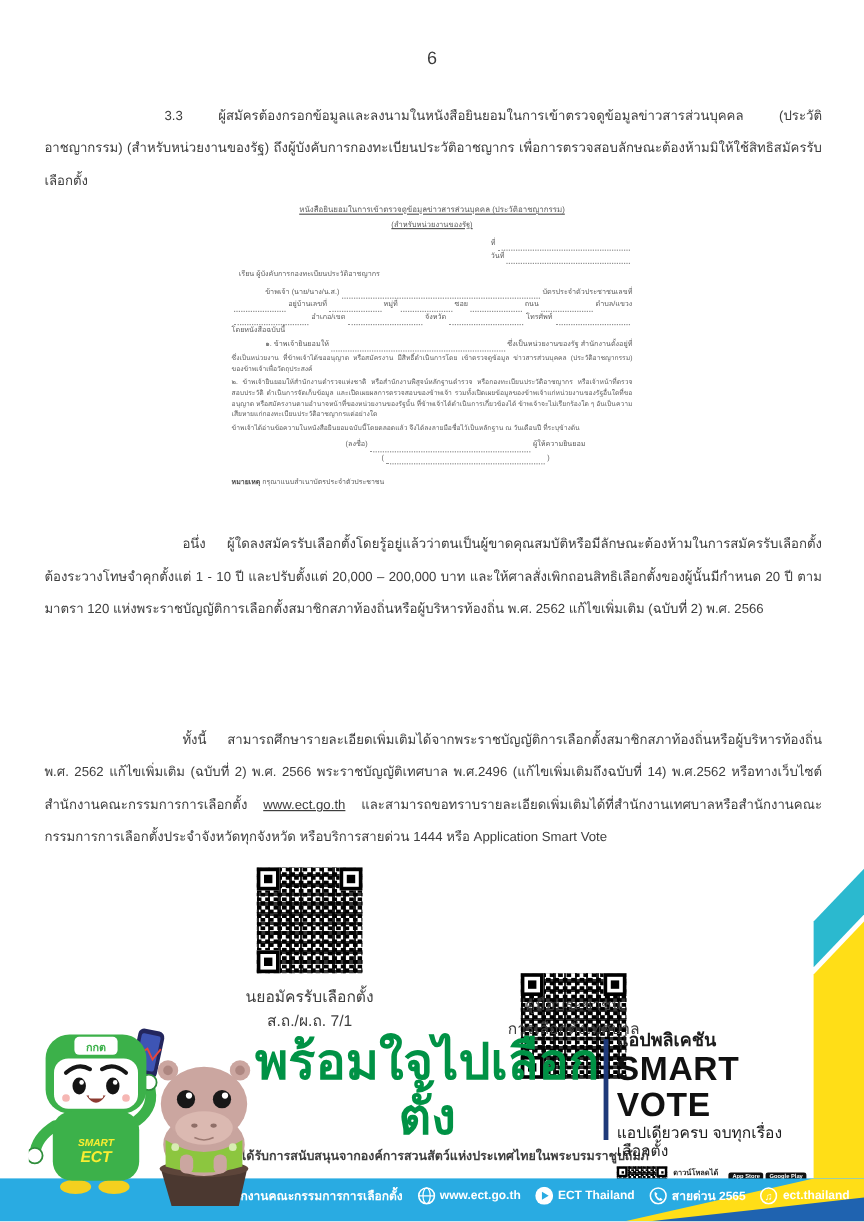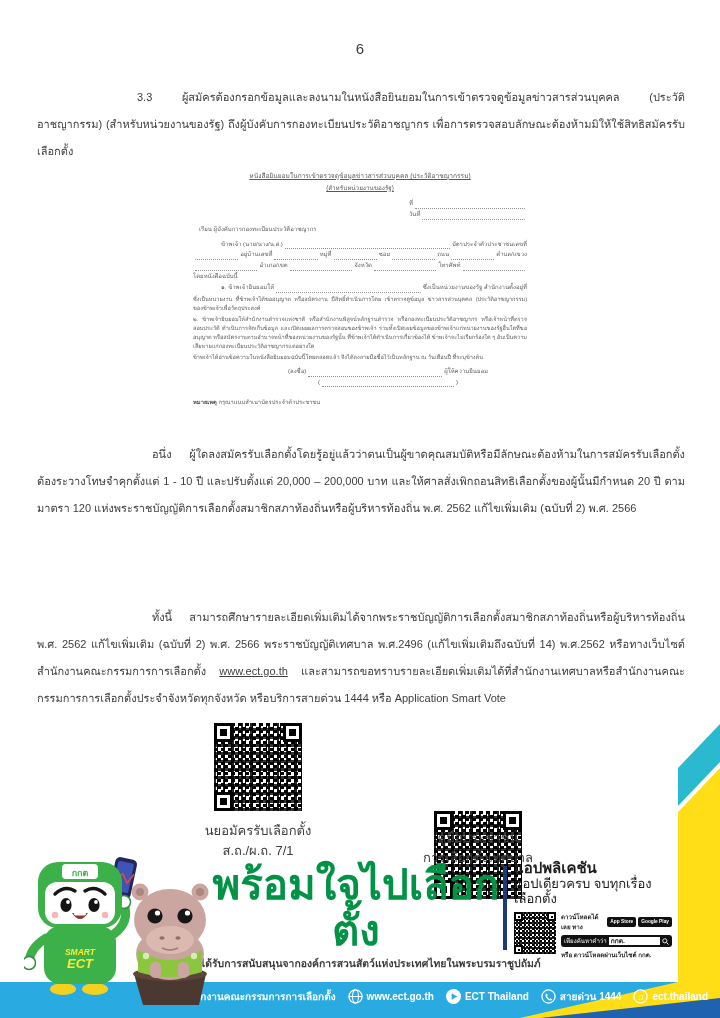--- a/index.html
+++ b/index.html
@@ -247,20 +247,21 @@
   </svg>
 
   <div class="abs slogan">
     <div class="l2">พร้อมใจไปเลือกตั้ง</div>
   </div>
   <div class="abs footnote">*ได้รับการสนับสนุนจากองค์การสวนสัตว์แห่งประเทศไทยในพระบรมราชูปถัมภ์</div>
   <div class="abs divider"></div>
 
   <div class="abs app">
     <div class="kicker">แอปพลิเคชัน</div>
+    <div class="name">SMART VOTE</div>
     <div class="tagline">แอปเดียวครบ จบทุกเรื่องเลือกตั้ง</div>
     <div class="dlrow">
       <div class="app-qr">
         <div class="f tl"></div>
           <div class="f tr"></div>
           <div class="f bl"></div>
       </div>
       <div class="dlcol">
         <div class="dlline">
           <span>ดาวน์โหลดได้เลย ทาง</span>
@@ -311,21 +312,21 @@
             <circle cx="8" cy="8" r="8" fill="#fff"></circle>
             <polygon points="6,4.5 12,8 6,11.5" fill="#29ABE2"></polygon>
           </svg>
         <span>ECT Thailand</span>
       </span>
       <span class="fitem">
         <svg width="15" height="15" viewBox="0 0 16 16">
             <circle cx="8" cy="8" r="7" stroke="#fff" stroke-width="1.4" fill="none"></circle>
             <path d="M5 4.5 Q4 8 7 11 Q10 13.5 12 11.5 L10.2 9.8 L9 10.6 Q7.2 9.4 6.4 7.4 L7.4 6.2 Z" fill="#fff"></path>
           </svg>
-        <span>สายด่วน 1444</span>
+        <span>สายด่วน 2565</span>
       </span>
       <span class="fitem">
         <svg width="15" height="15" viewBox="0 0 16 16">
             <circle cx="8" cy="8" r="7" stroke="#fff" stroke-width="1.4" fill="none"></circle>
             <text x="8" y="11.8" text-anchor="middle" font-size="9.5" font-weight="bold" fill="#fff">♫</text>
           </svg>
         <span>ect.thailand</span>
       </span>
     </div>
   </div>

